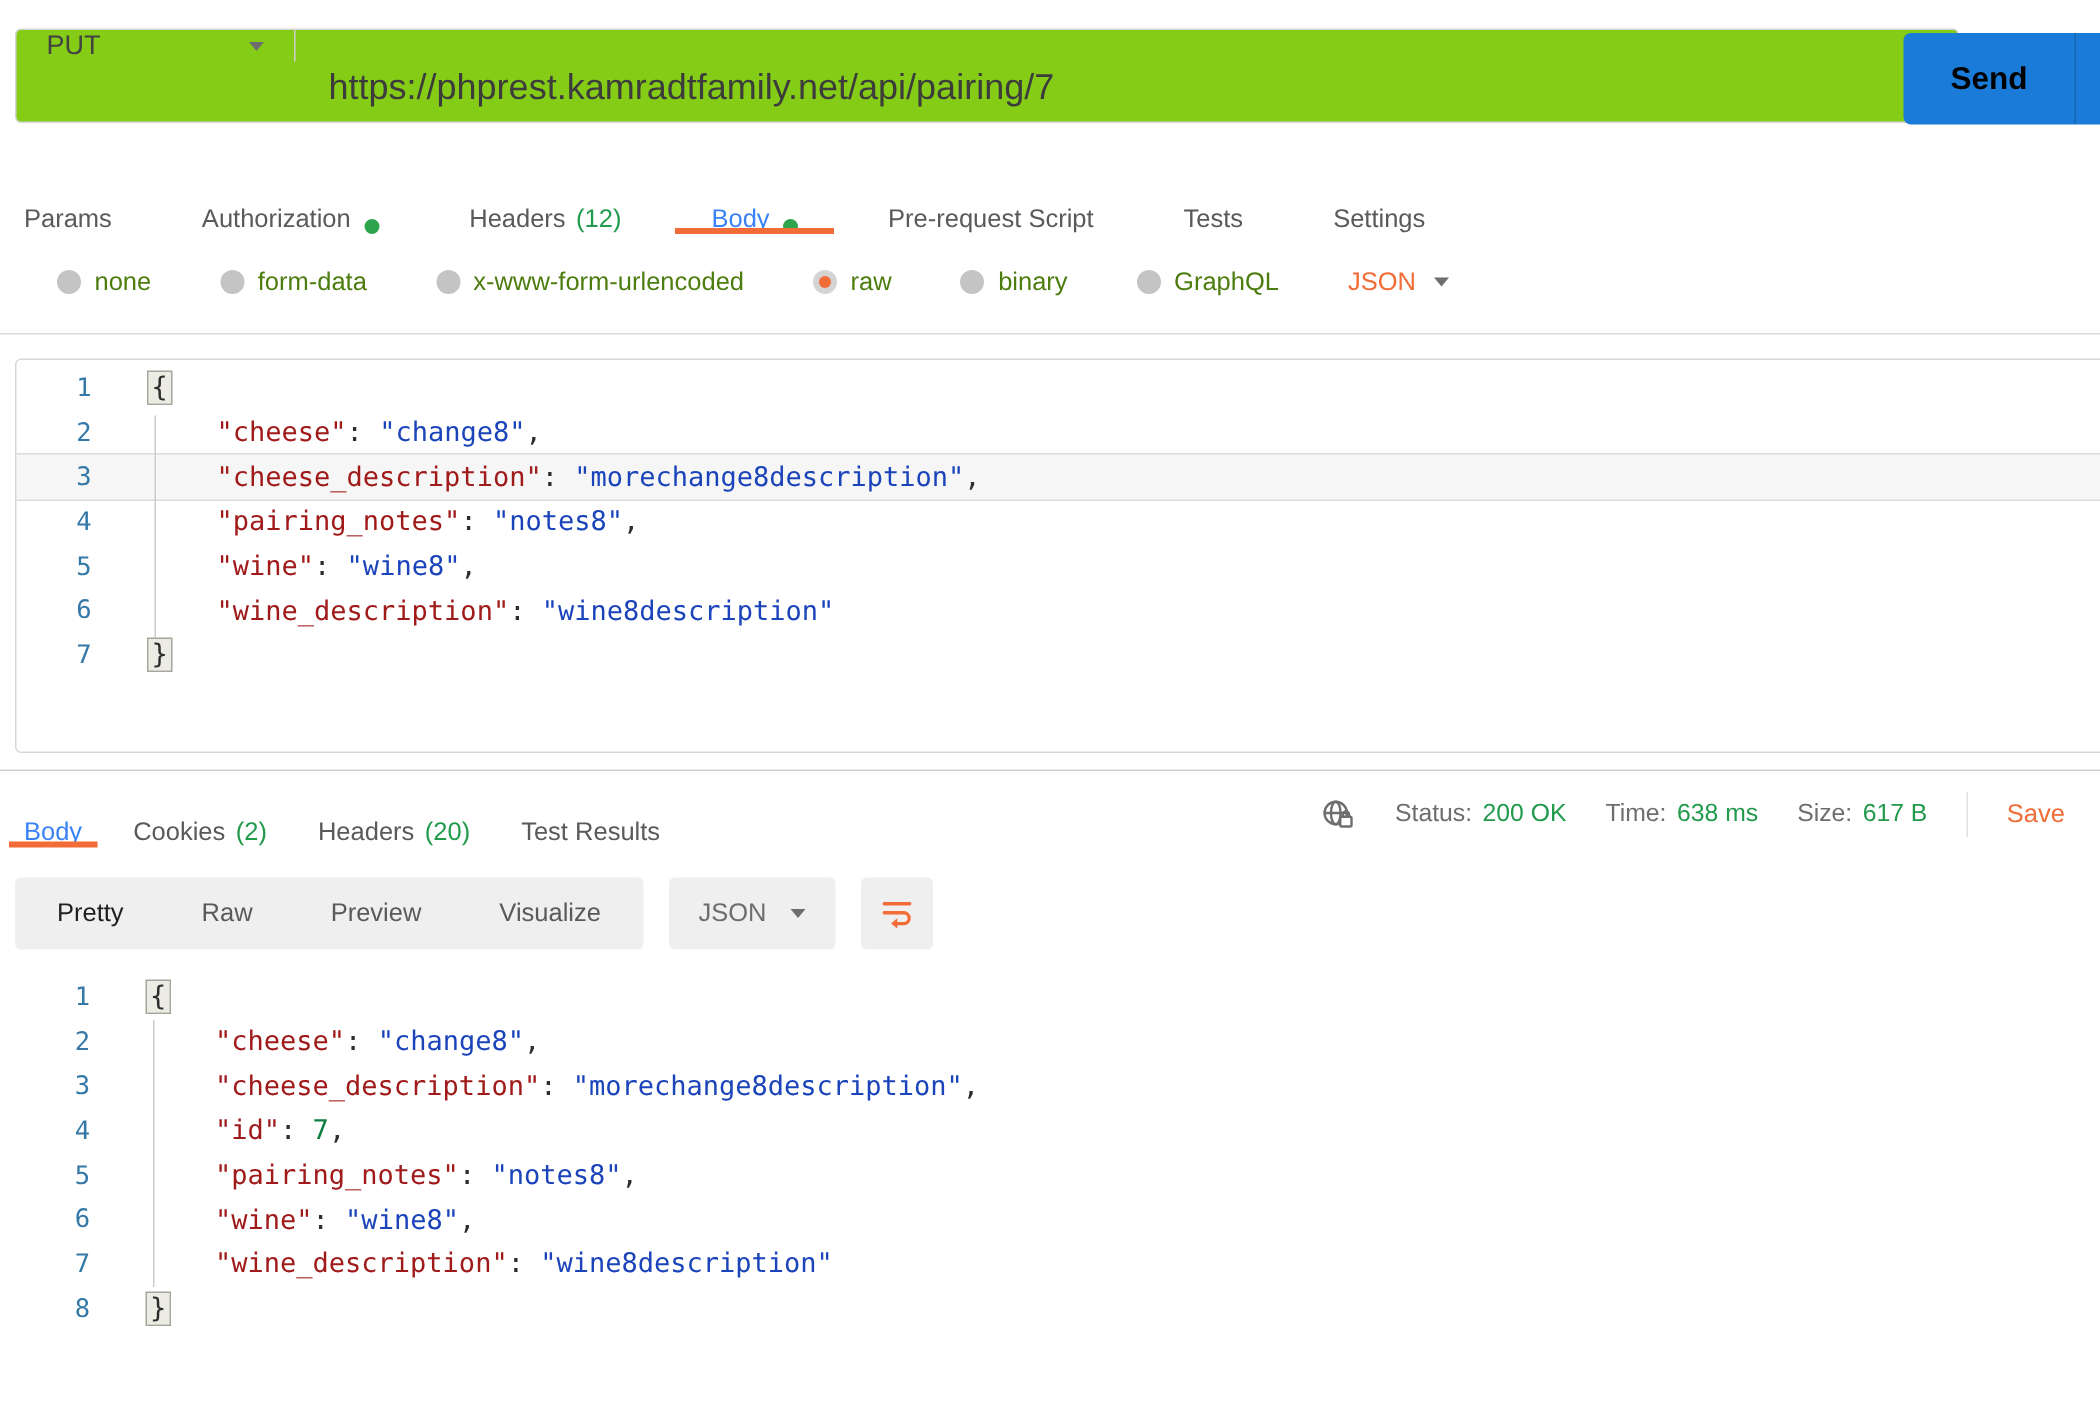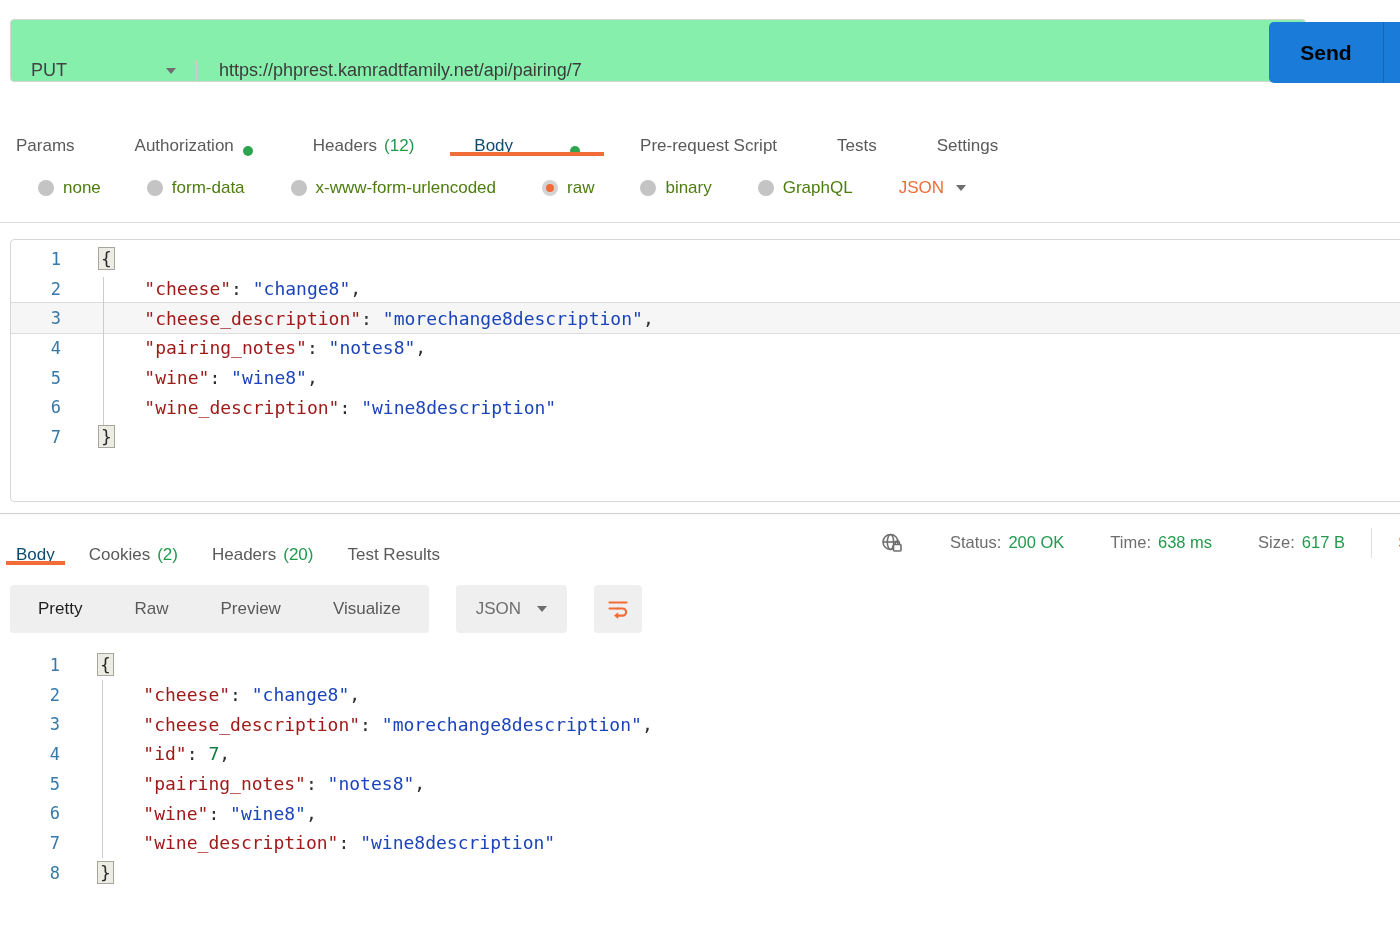--- a/index.html
+++ b/index.html
@@ -13,46 +13,46 @@
   }
   *{box-sizing:border-box;margin:0;padding:0;}
   html,body{width:1400px;height:948px;}
   body{
     position:relative;overflow:hidden;background:#fff;
     font-family:"Liberation Sans","DejaVu Sans",sans-serif;color:#3a3a3a;
   }
   
   .method-url-box{
     position:absolute;left:10px;top:19px;width:1296px;height:63px;
-    background:#86efac;border:1px solid #d5d5d5;border-radius:4px;
-    display:flex;align-items:flex-end;
+    background:#84cc16;border:1px solid #d5d5d5;border-radius:4px;
+    display:flex;align-items:flex-start;
   }
   .method-select{
     width:186px;border-right:1px solid #cfcfcf;display:flex;align-items:center;
     justify-content:space-between;padding:0 20px;cursor:pointer;
   }
   .method-label{font-size:18px;color:#424242;}
   .url-input{
     flex:1;display:flex;align-items:center;padding-left:22px;
-    font-size:18px;color:#3c3c3c;white-space:nowrap;overflow:hidden;
+    font-size:24px;color:#3c3c3c;white-space:nowrap;overflow:hidden;margin-top:25px;
   }
   .caret{width:0;height:0;border-left:5px solid transparent;border-right:5px solid transparent;border-top:6px solid #6e6e6e;}
   .send-btn{
     position:absolute;left:1225px;top:22px;width:161px;height:61px;
     background:var(--send-blue);border-radius:5px;display:flex;color:#000000;cursor:pointer;margin-left:44px;
   }
   .send-main{flex:1;display:flex;align-items:center;justify-content:center;font-size:21px;font-weight:600;}
   .send-sep{width:1px;background:rgba(0,0,0,0.18);margin:0;}
   .send-caret{width:46px;display:flex;align-items:center;justify-content:center;}
   .send-caret .caret{border-top-color:#fff;}
   
   .request-tabs{position:absolute;left:16px;top:108px;height:48px;display:flex;gap:12px;}
   .tab{position:relative;display:flex;align-items:flex-end;padding:0 24px;font-size:17px;color:#5a5a5a;cursor:pointer;}
   .request-tabs .tab:first-child{padding-left:0;}
-  .tab.active{color:#0c4a6e;gap:48px;}
+  .tab.active{color:#3b82f6;}
   .tab.active::after{content:"";position:absolute;left:0;right:0;bottom:0;height:4px;background:var(--accent);}
   .request-tabs .tab:first-child.active::after{left:-16px;}
   .tab-count{color:var(--green);margin-left:7px;}
   .tab-dot{width:10px;height:10px;border-radius:50%;background:#2ea44f;margin-left:9px;}
   
   .bodytype-row{position:absolute;left:38px;top:163px;height:50px;display:flex;align-items:center;gap:46px;}
   .radio{display:flex;align-items:center;gap:9px;font-size:17px;color:#4d7c0f;cursor:pointer;}
   .radio-dot{width:16px;height:16px;border-radius:50%;background:#c4c4c4;flex:none;position:relative;}
   .radio-dot.sel{background:#d4d4d4;}
   .radio-dot.sel::after{content:"";position:absolute;left:4px;top:4px;width:8px;height:8px;border-radius:50%;background:var(--accent);}
@@ -74,26 +74,26 @@
   .tk-b{color:#2d2d2d;background:#ecece4;outline:1px solid #a6a69c;padding:0 2px;margin-left:-2px;}
   .guide{position:absolute;width:1px;background:#ccc;}
   .request-editor .guide{left:92px;top:37px;height:148px;}
   .response-editor .guide{left:92px;top:30px;height:178px;}
   .hline2{position:absolute;left:0;right:0;top:513px;height:1px;background:#cfcfcf;box-shadow:0 1px 3px rgba(0,0,0,0.06);}
   
   .response-tabs{position:absolute;left:6px;top:520px;height:45px;display:flex;gap:14px;}
   .response-tabs .tab{padding:0 10px;}
   .response-meta{position:absolute;left:880px;top:520px;height:45px;display:flex;align-items:center;gap:26px;white-space:nowrap;}
   .meta-pair{display:flex;align-items:center;gap:7px;font-size:16.5px;}
-  .meta-label{color:#6e6e6e;margin-left:20px;}
+  .meta-label{color:#6e6e6e;}
   .meta-value{color:var(--green);}
   .meta-sep{width:1px;height:30px;background:#e0e0e0;}
   .save-link{color:var(--accent);font-size:17px;cursor:pointer;}
   
-  .response-toolbar{position:absolute;left:10px;top:585px;height:48px;display:flex;gap:27px;}
+  .response-toolbar{position:absolute;left:10px;top:585px;height:48px;display:flex;gap:17px;}
   .views-group{display:flex;align-items:stretch;background:#efefef;border-radius:4px;padding:0 2px;}
   .view{display:flex;align-items:center;padding:0 26px;font-size:17px;color:#5a5a5a;cursor:pointer;}
   .view.active{color:#1f1f1f;}
   .format-box{display:flex;align-items:center;gap:16px;background:#efefef;border-radius:4px;padding:0 20px;cursor:pointer;}
   .format-box .fmt{color:#6e6e6e;font-size:17px;}
   .wrap-box{width:48px;display:flex;align-items:center;justify-content:center;background:#efefef;border-radius:4px;cursor:pointer;}
 </style>
 </head>
 <body>
 

